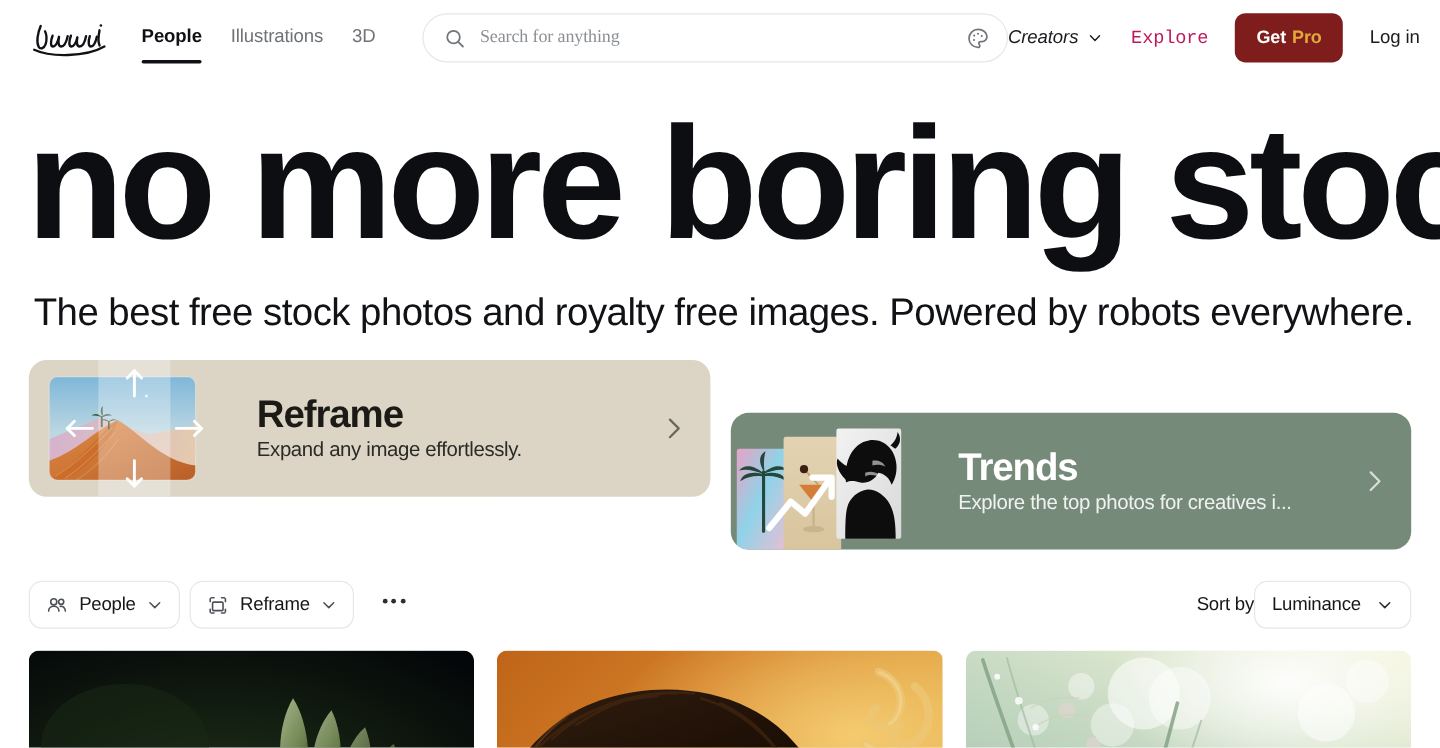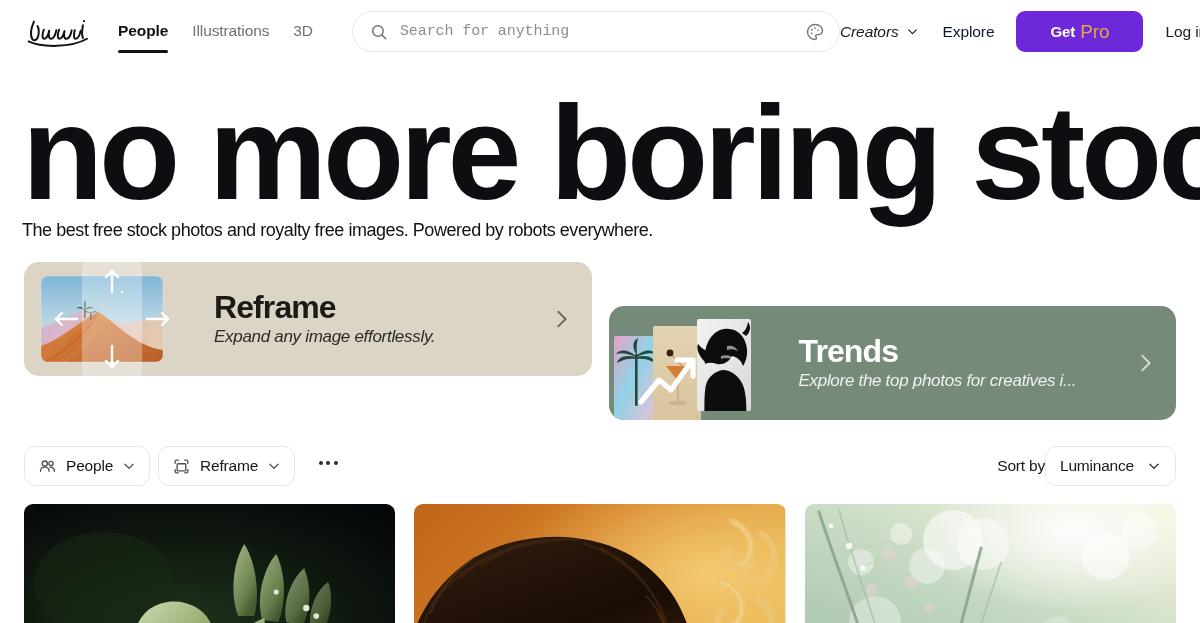--- a/index.html
+++ b/index.html
@@ -55,21 +55,21 @@
     border-radius: 21px;
     display: flex;
     align-items: center;
     padding: 0 14px 0 17px;
     background: #fff;
   }
   .search-icon { flex: 0 0 auto; width: 18px; height: 18px; color: #72757a; }
   .search-input {
     flex: 1 1 auto;
     border: none; outline: none;
-    font-family: Liberation Mono, monospace;
+    font-family: Liberation Serif, serif;
     font-size: 15px;
     color: #1b1c1f;
     background: transparent;
     margin-left: 12px;
     letter-spacing: -0.1px;
   }
   .search-input::placeholder { color: #8b8e93; }
   .palette-icon { flex: 0 0 auto; width: 20px; height: 20px; color: #72757a; cursor: pointer; }
 
   
@@ -81,60 +81,61 @@
   }
   .creators-btn {
     display: flex; align-items: center; gap: 7px;
     font-size: 15.5px; color: #1b1c1f; letter-spacing: -0.1px;
     cursor: pointer;
     margin-right: 24px;
     white-space: nowrap;
     font-style: italic;
   }
   .explore-btn {
-    font-size: 15.5px; color: #0f172a; letter-spacing: -0.1px;
-    cursor: pointer; margin-right: 22px; white-space: nowrap;
+    font-size: 15.5px; color: #be185d; letter-spacing: -0.1px;
+    cursor: pointer; margin-right: 22px; white-space: nowrap; font-family: Liberation Mono, monospace;
   }
   .getpro-btn {
     height: 41px;
-    background: #6d28d9;
+    background: #7f1d1d;
     border-radius: 9px;
     display: flex; align-items: center; justify-content: center;
     gap: 5px;
-    padding: 0 34px;
+    padding: 0 18px;
     cursor: pointer;
     margin-right: 22px;
     white-space: nowrap;
   }
   .getpro-get { color: #ffffff; font-size: 15px; font-weight: bold; letter-spacing: -0.1px; }
-  .getpro-pro { color: #e0a93b; font-size: 19px; font-weight: normal; letter-spacing: -0.1px; }
+  .getpro-pro { color: #e0a93b; font-size: 15px; font-weight: bold; letter-spacing: -0.1px; }
   .login-btn {
     font-size: 15.5px; color: #1b1c1f; letter-spacing: -0.1px;
     cursor: pointer; margin-right: 17px; white-space: nowrap;
   }
   .hamburger { width: 24px; height: 24px; color: #4c4e52; cursor: pointer; }
 
   
   .hero { padding: 0 22px; }
   .hero-title {
     font-size: 133px;
     font-weight: bold;
     letter-spacing: -4.2px;
     line-height: 1.0;
     color: #0d0e11;
     white-space: nowrap;
     margin-top: 24px;
     transform: scaleX(1.0);
     transform-origin: left center;
   }
   .hero-sub {
-    font-size: 18px;
+    font-size: 32px;
     color: #111216;
     letter-spacing: -0.45px;
-    margin-top: 0;
+    margin-top: 22px;
+    text-align: right;
   }
 
   
   .promos {
     display: flex;
     gap: 17px;
     padding: 0 24px;
     margin-top: 21px;
   }
   .promo {
@@ -152,21 +153,21 @@
     height: 114px;
     flex: 0 0 auto;
     position: relative;
     overflow: visible;
   }
   .promo-text { margin-left: 14px; }
   .promo-title {
     font-size: 32px; font-weight: bold; letter-spacing: -0.9px; line-height: 1.05;
   }
   .promo-sub {
-    font-size: 17px; letter-spacing: -0.3px; margin-top: 3px; font-style: italic;
+    font-size: 17px; letter-spacing: -0.3px; margin-top: 3px;
   }
   .promo-chevron {
     position: absolute;
     right: 20px;
     top: 50%;
     transform: translateY(-50%);
     width: 22px; height: 22px;
   }
   .promo-reframe .promo-title { color: #1b1a17; }
   .promo-reframe .promo-sub   { color: #2b2a26; }

